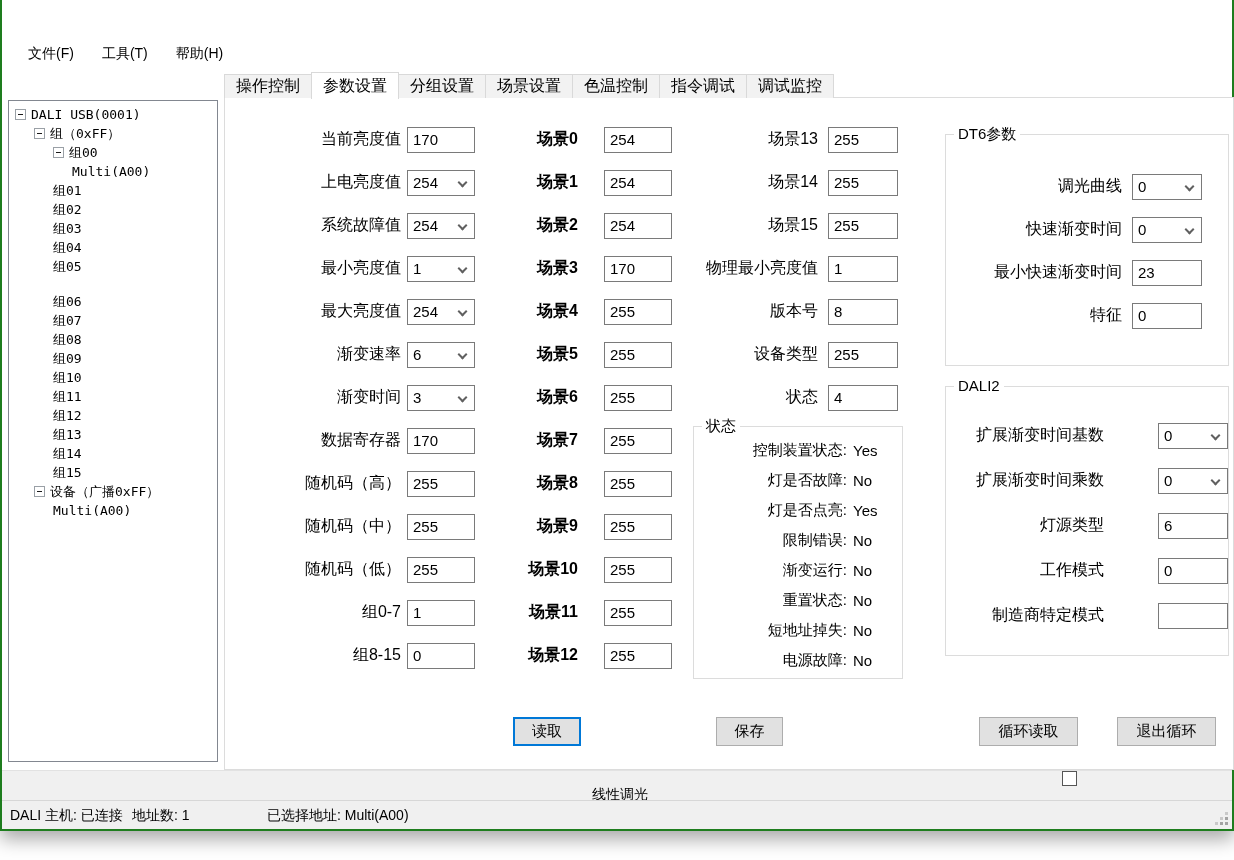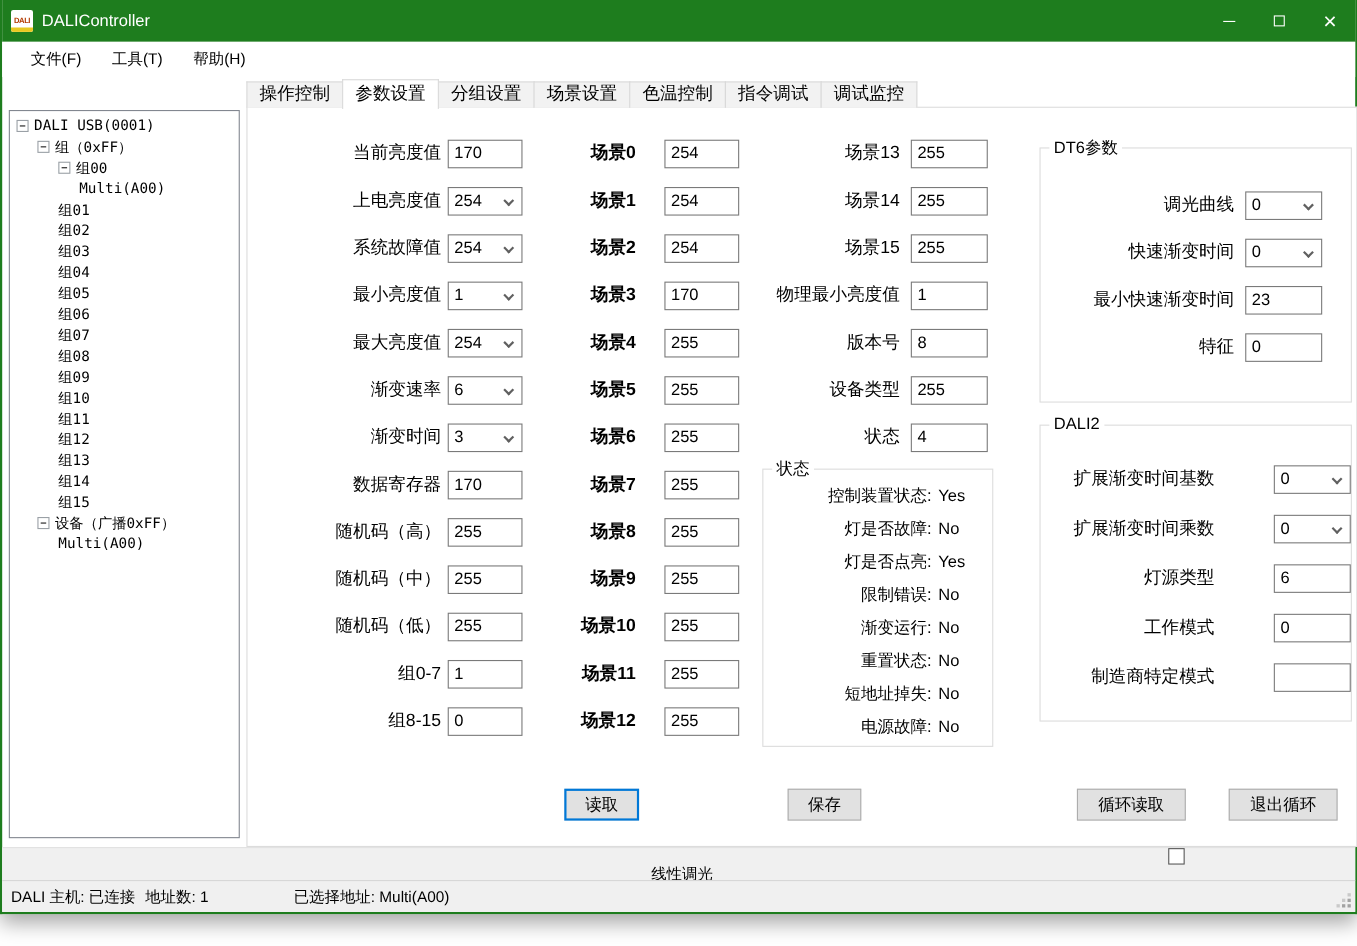--- a/index.html
+++ b/index.html
@@ -98,37 +98,20 @@
   .sb-host { left:8px; } .sb-count { left:130px; } .sb-selected { left:265px; }
   .resize-grip { position:absolute; right:4px; bottom:4px; width:14px; height:14px; }
   .resize-grip::after { content:''; position:absolute; right:0; bottom:0; width:3px; height:3px; background:#a3a3a3;
         box-shadow:-5px 0 0 #a3a3a3, -10px 0 0 #c9c9c9, 0 -5px 0 #a3a3a3, -5px -5px 0 #c9c9c9, 0 -10px 0 #c9c9c9; }
 </style>
 </head>
 <body>
 
 <div class="window">
 
-  <div class="titlebar">
-    <div class="app-icon">
-      <span class="app-icon-text">DALI</span>
-    </div>
-    <div class="title-text">DALIController</div>
-    <div class="win-controls">
-      <div class="win-btn">
-          <div class="glyph-min"></div>
-        </div>
-      <div class="win-btn">
-          <div class="glyph-max"></div>
-        </div>
-      <div class="win-btn">
-          <div class="glyph-close">×</div>
-        </div>
-    </div>
-  </div>
 
   <div class="menubar" id="menubar">
       <div class="menu-item">文件(F)</div>
       <div class="menu-item">工具(T)</div>
       <div class="menu-item">帮助(H)</div>
     </div>
 
   <div class="tree-panel" id="tree">
       <div class="tree-row" style="padding-left: 6px;">
         <span class="expand-box"></span>
@@ -153,21 +136,21 @@
       </div>
       <div class="tree-row" style="padding-left: 44px;">
         <span class="tree-label">组03</span>
       </div>
       <div class="tree-row" style="padding-left: 44px;">
         <span class="tree-label">组04</span>
       </div>
       <div class="tree-row" style="padding-left: 44px;">
         <span class="tree-label">组05</span>
       </div>
-      <div class="tree-row" style="padding-left: 44px;">
+      <div class="tree-row" style="padding-left: 44px; margin-top: 16px;">
         <span class="tree-label">组06</span>
       </div>
       <div class="tree-row" style="padding-left: 44px;">
         <span class="tree-label">组07</span>
       </div>
       <div class="tree-row" style="padding-left: 44px;">
         <span class="tree-label">组08</span>
       </div>
       <div class="tree-row" style="padding-left: 44px;">
         <span class="tree-label">组09</span>

